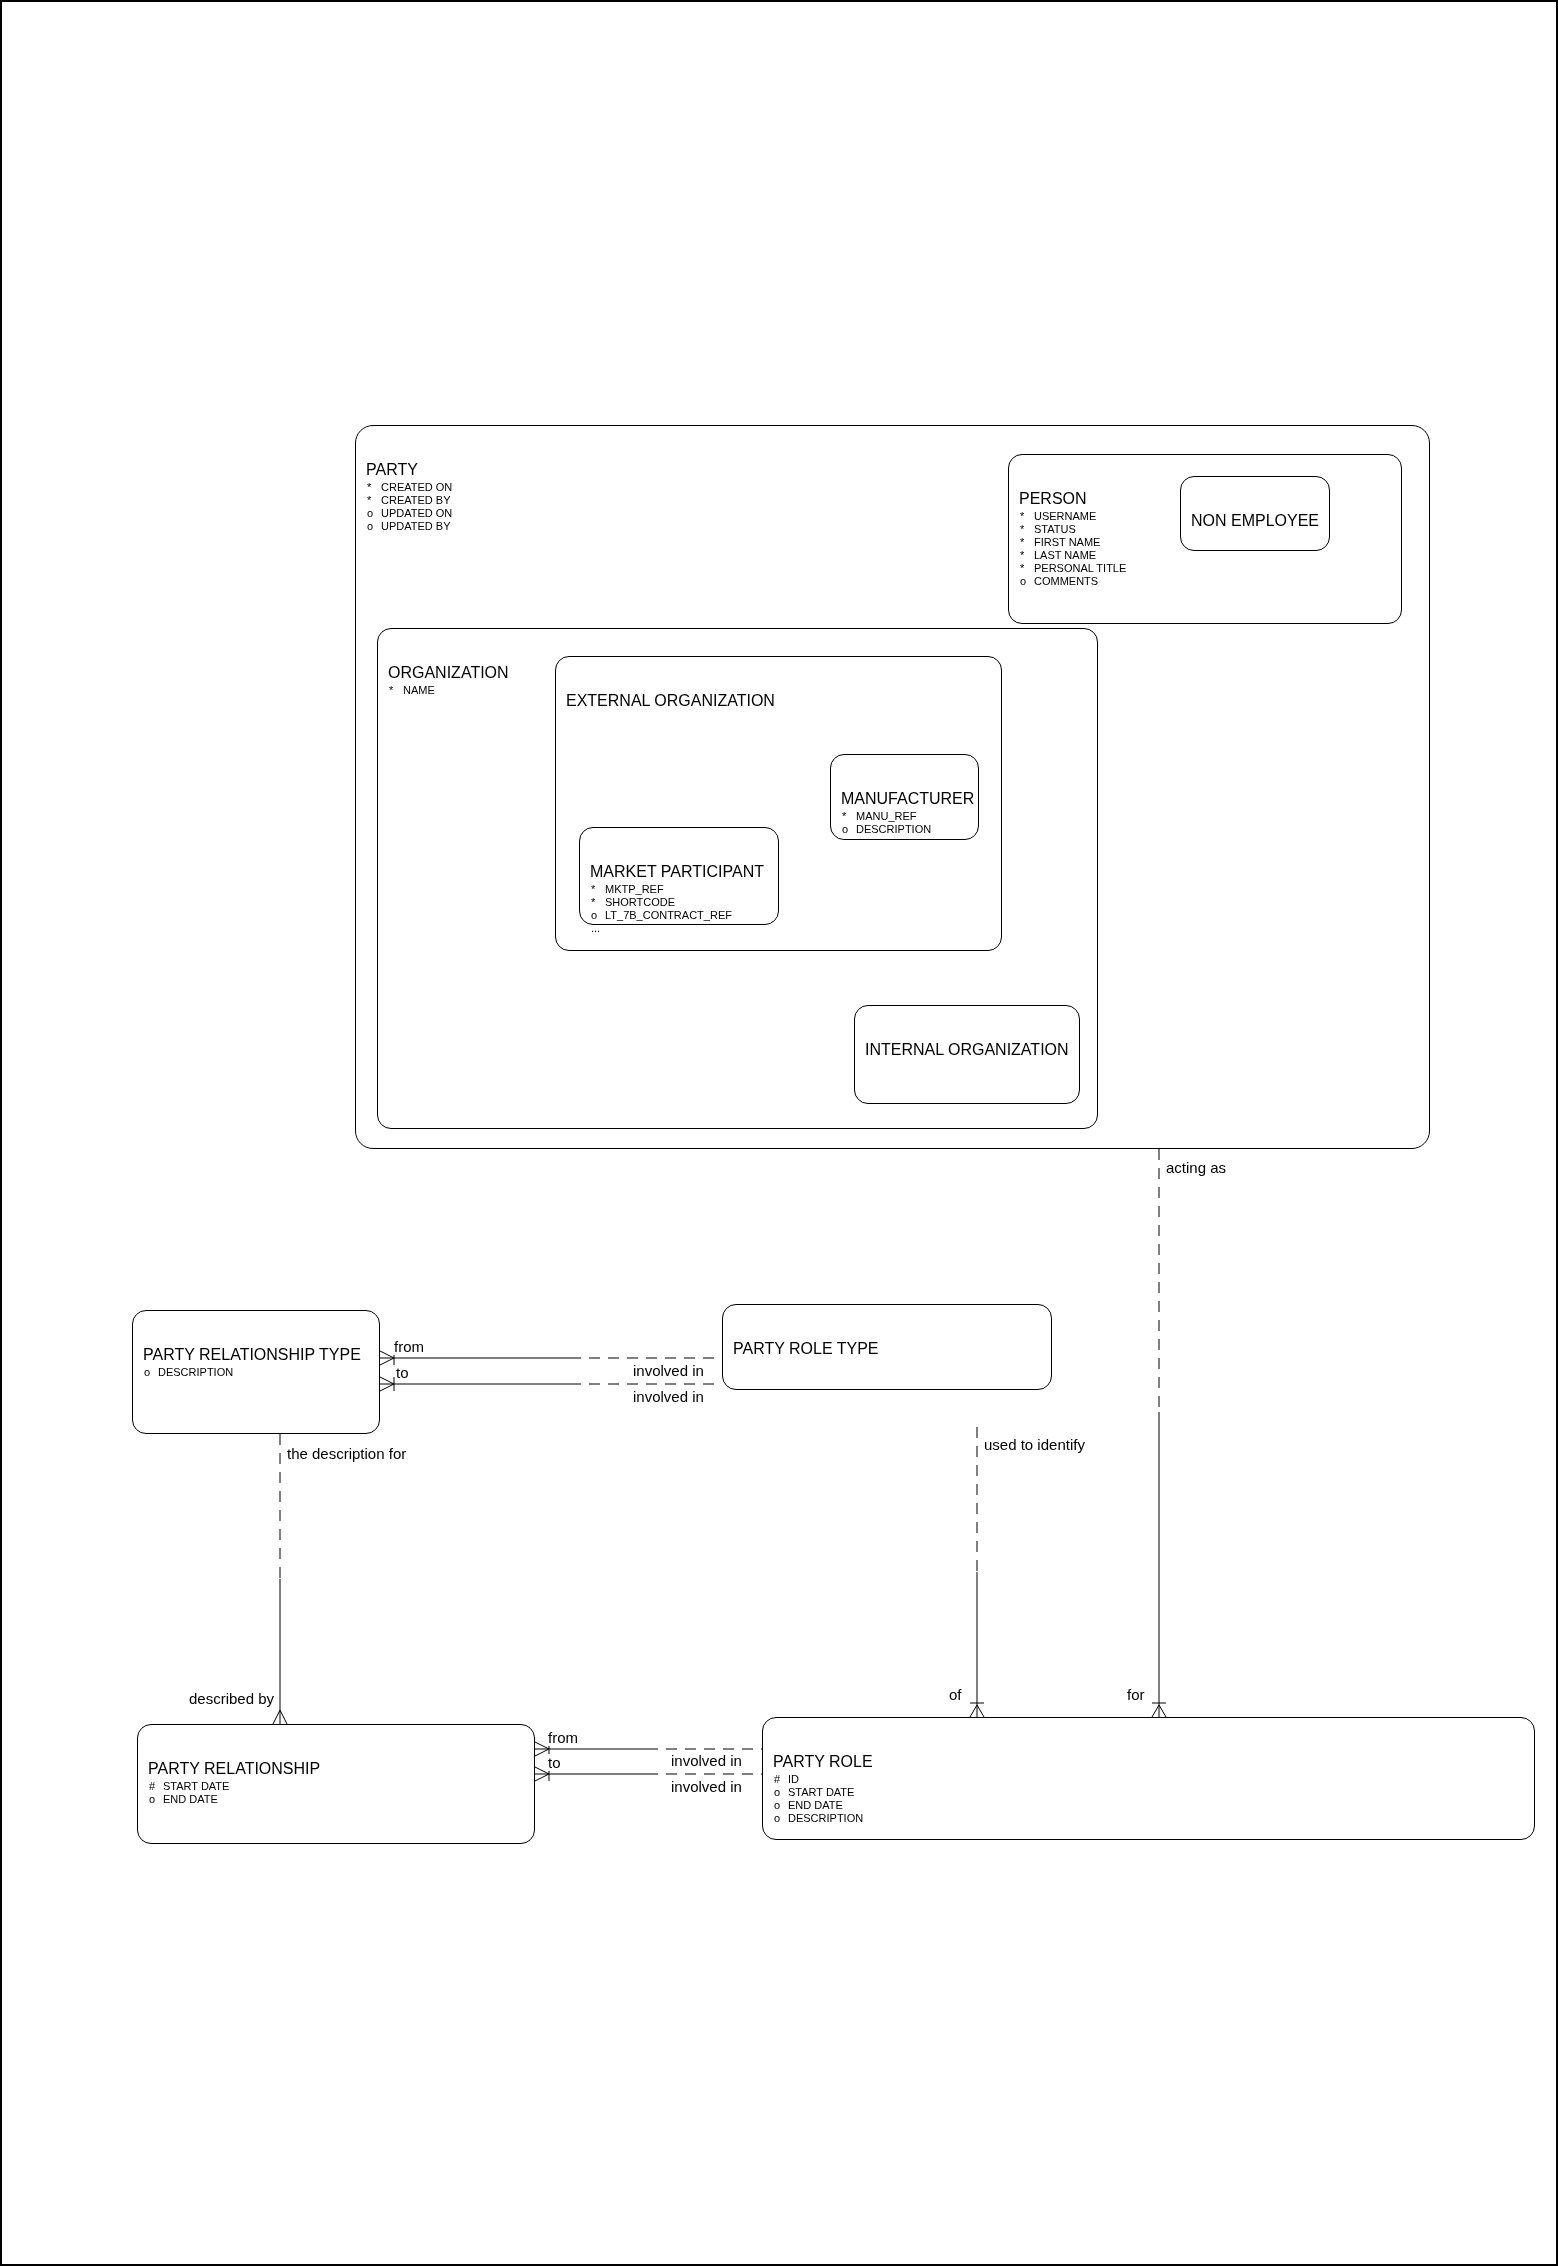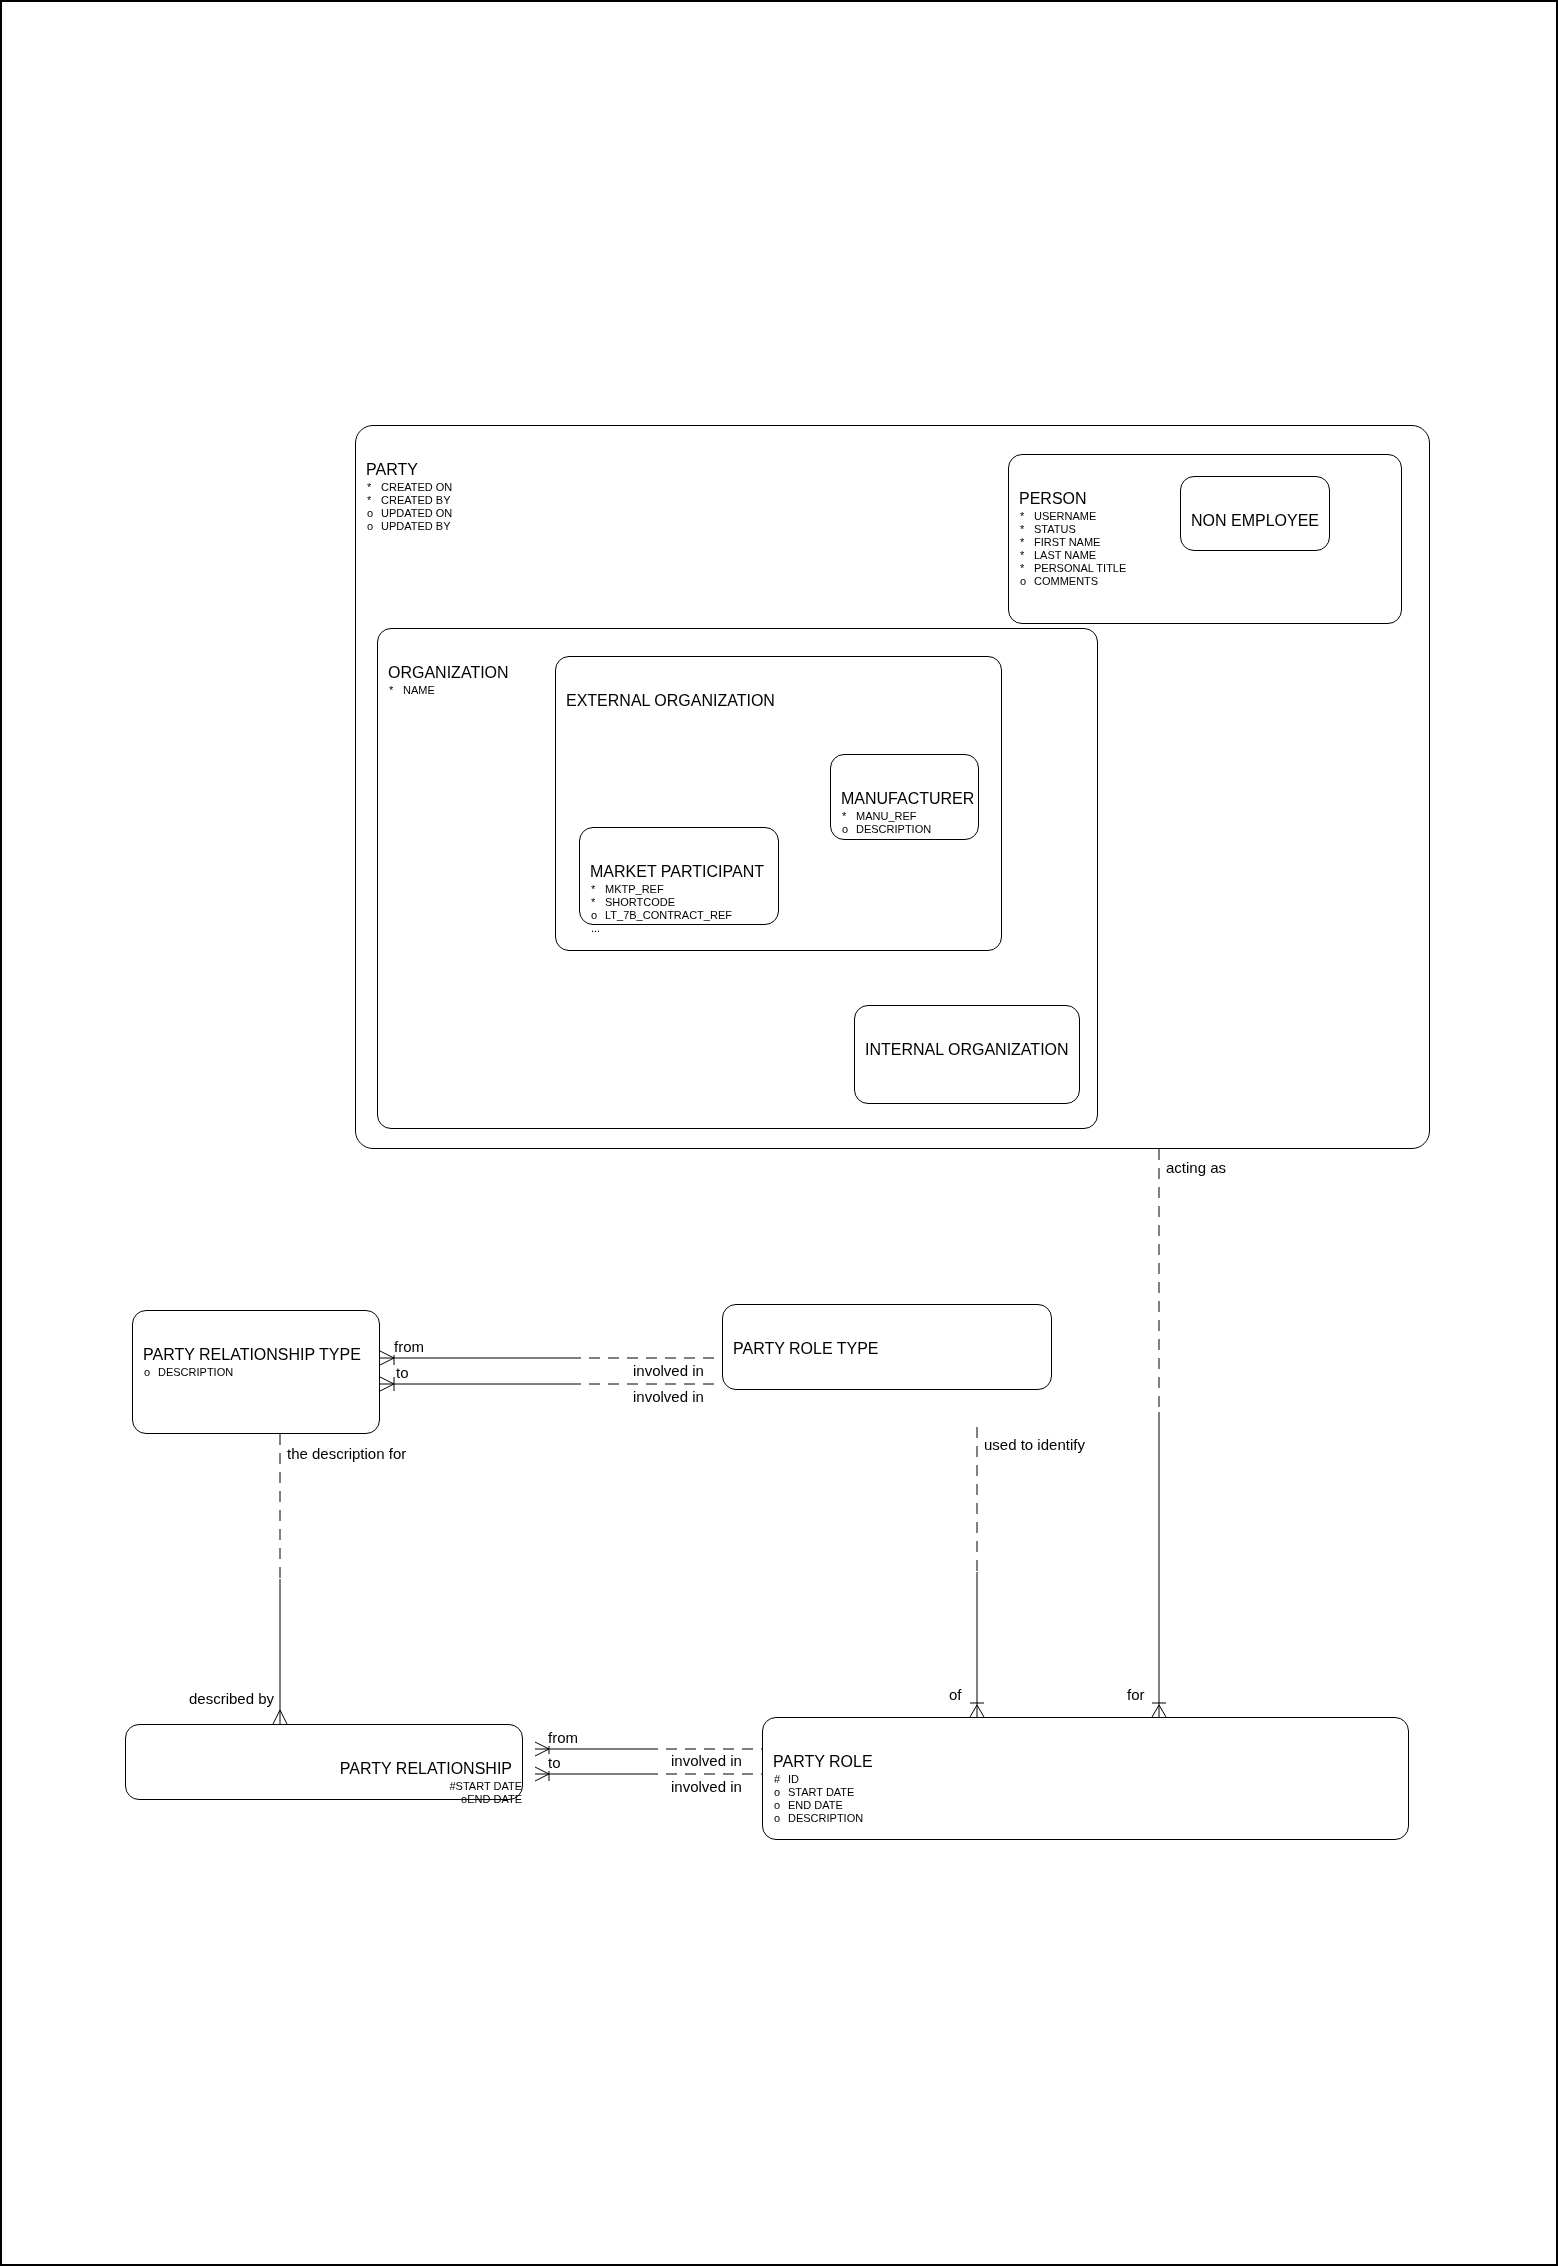--- a/index.html
+++ b/index.html
@@ -24,22 +24,22 @@
   #e-party  {left:353px;top:423px;width:1075px;height:724px;}
   #e-person {left:1006px;top:452px;width:394px;height:170px;}
   #e-nonemp {left:1178px;top:474px;width:150px;height:75px;}
   #e-org    {left:375px;top:626px;width:721px;height:501px;}
   #e-extorg {left:553px;top:654px;width:447px;height:295px;}
   #e-manu   {left:828px;top:752px;width:149px;height:86px;}
   #e-mktp   {left:577px;top:825px;width:200px;height:98px;}
   #e-intorg {left:852px;top:1003px;width:226px;height:99px;}
   #e-prt    {left:130px;top:1308px;width:248px;height:124px;}
   #e-prot   {left:720px;top:1302px;width:330px;height:86px;}
-  #e-pr     {left:123px;top:1722px;width:398px;height:76px;text-align:right;}
-  #e-prole  {left:760px;top:1715px;width:647px;height:123px;}
+  #e-pr     {left:135px;top:1722px;width:398px;height:120px;}
+  #e-prole  {left:760px;top:1715px;width:773px;height:123px;}
 </style>
 </head>
 <body>
 
 <div class="canvas">
 
   <svg class="wires" width="1558" height="2266" viewBox="0 0 1558 2266">
 
     <g>
       <path d="M378,1356 L568,1356"></path>

